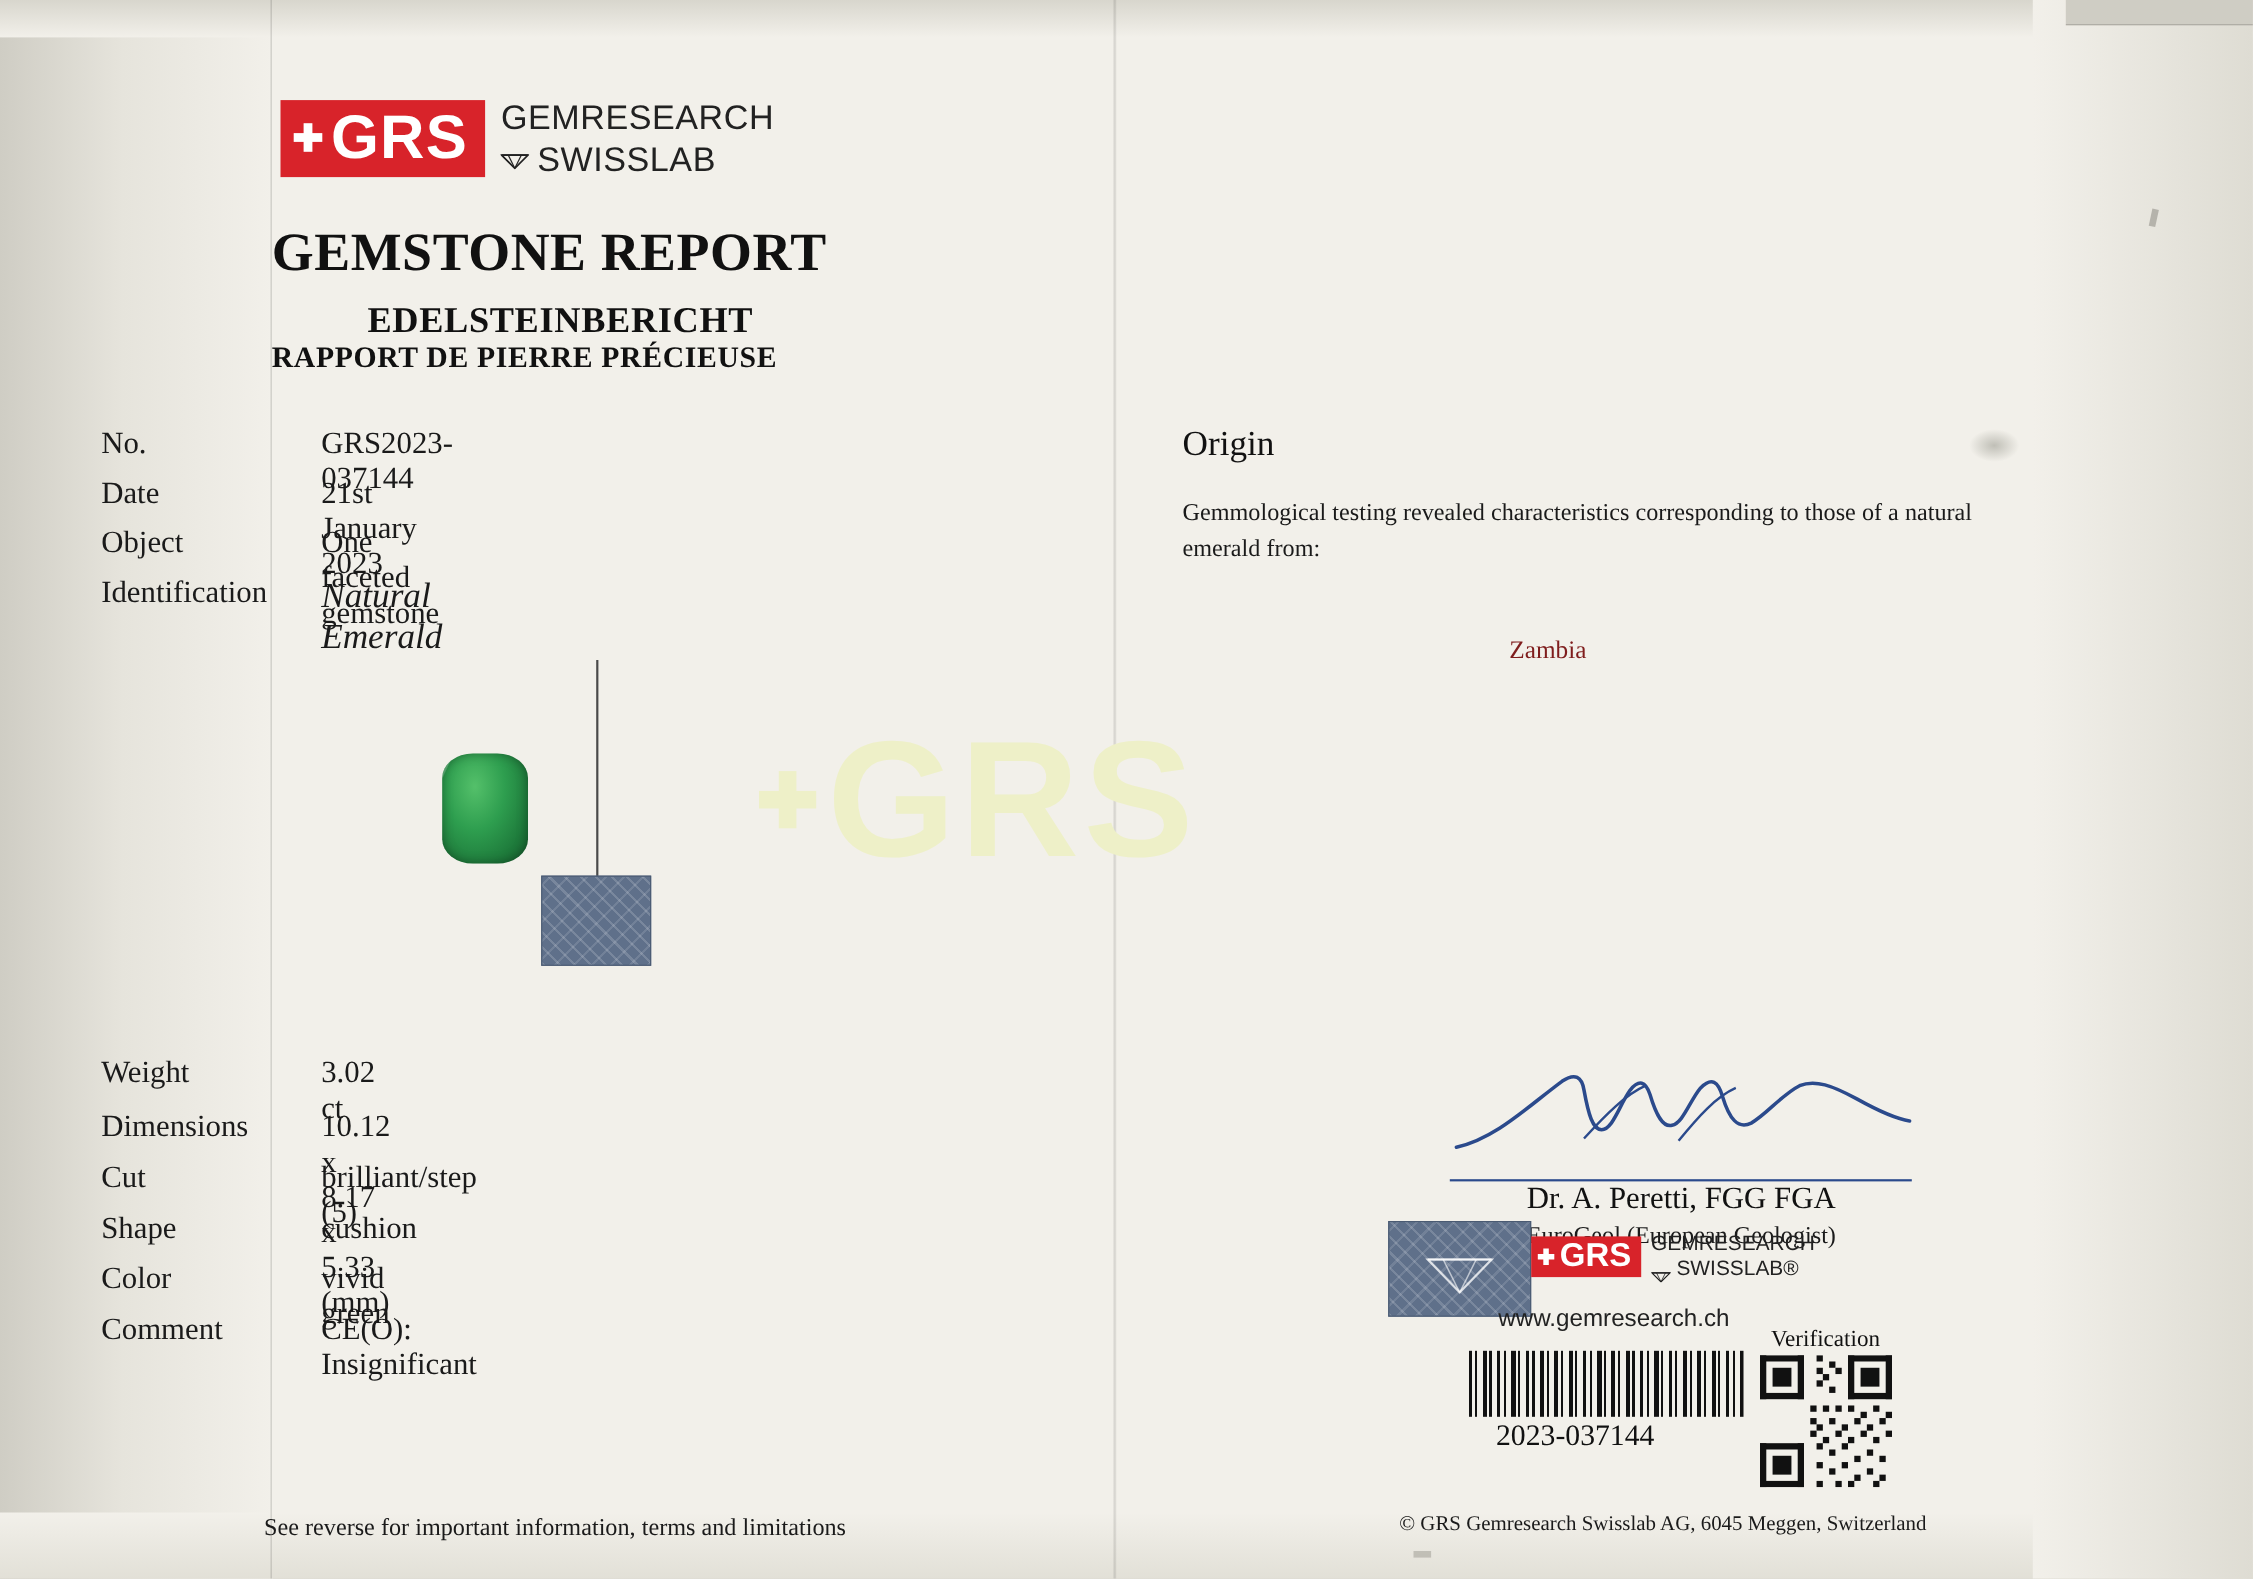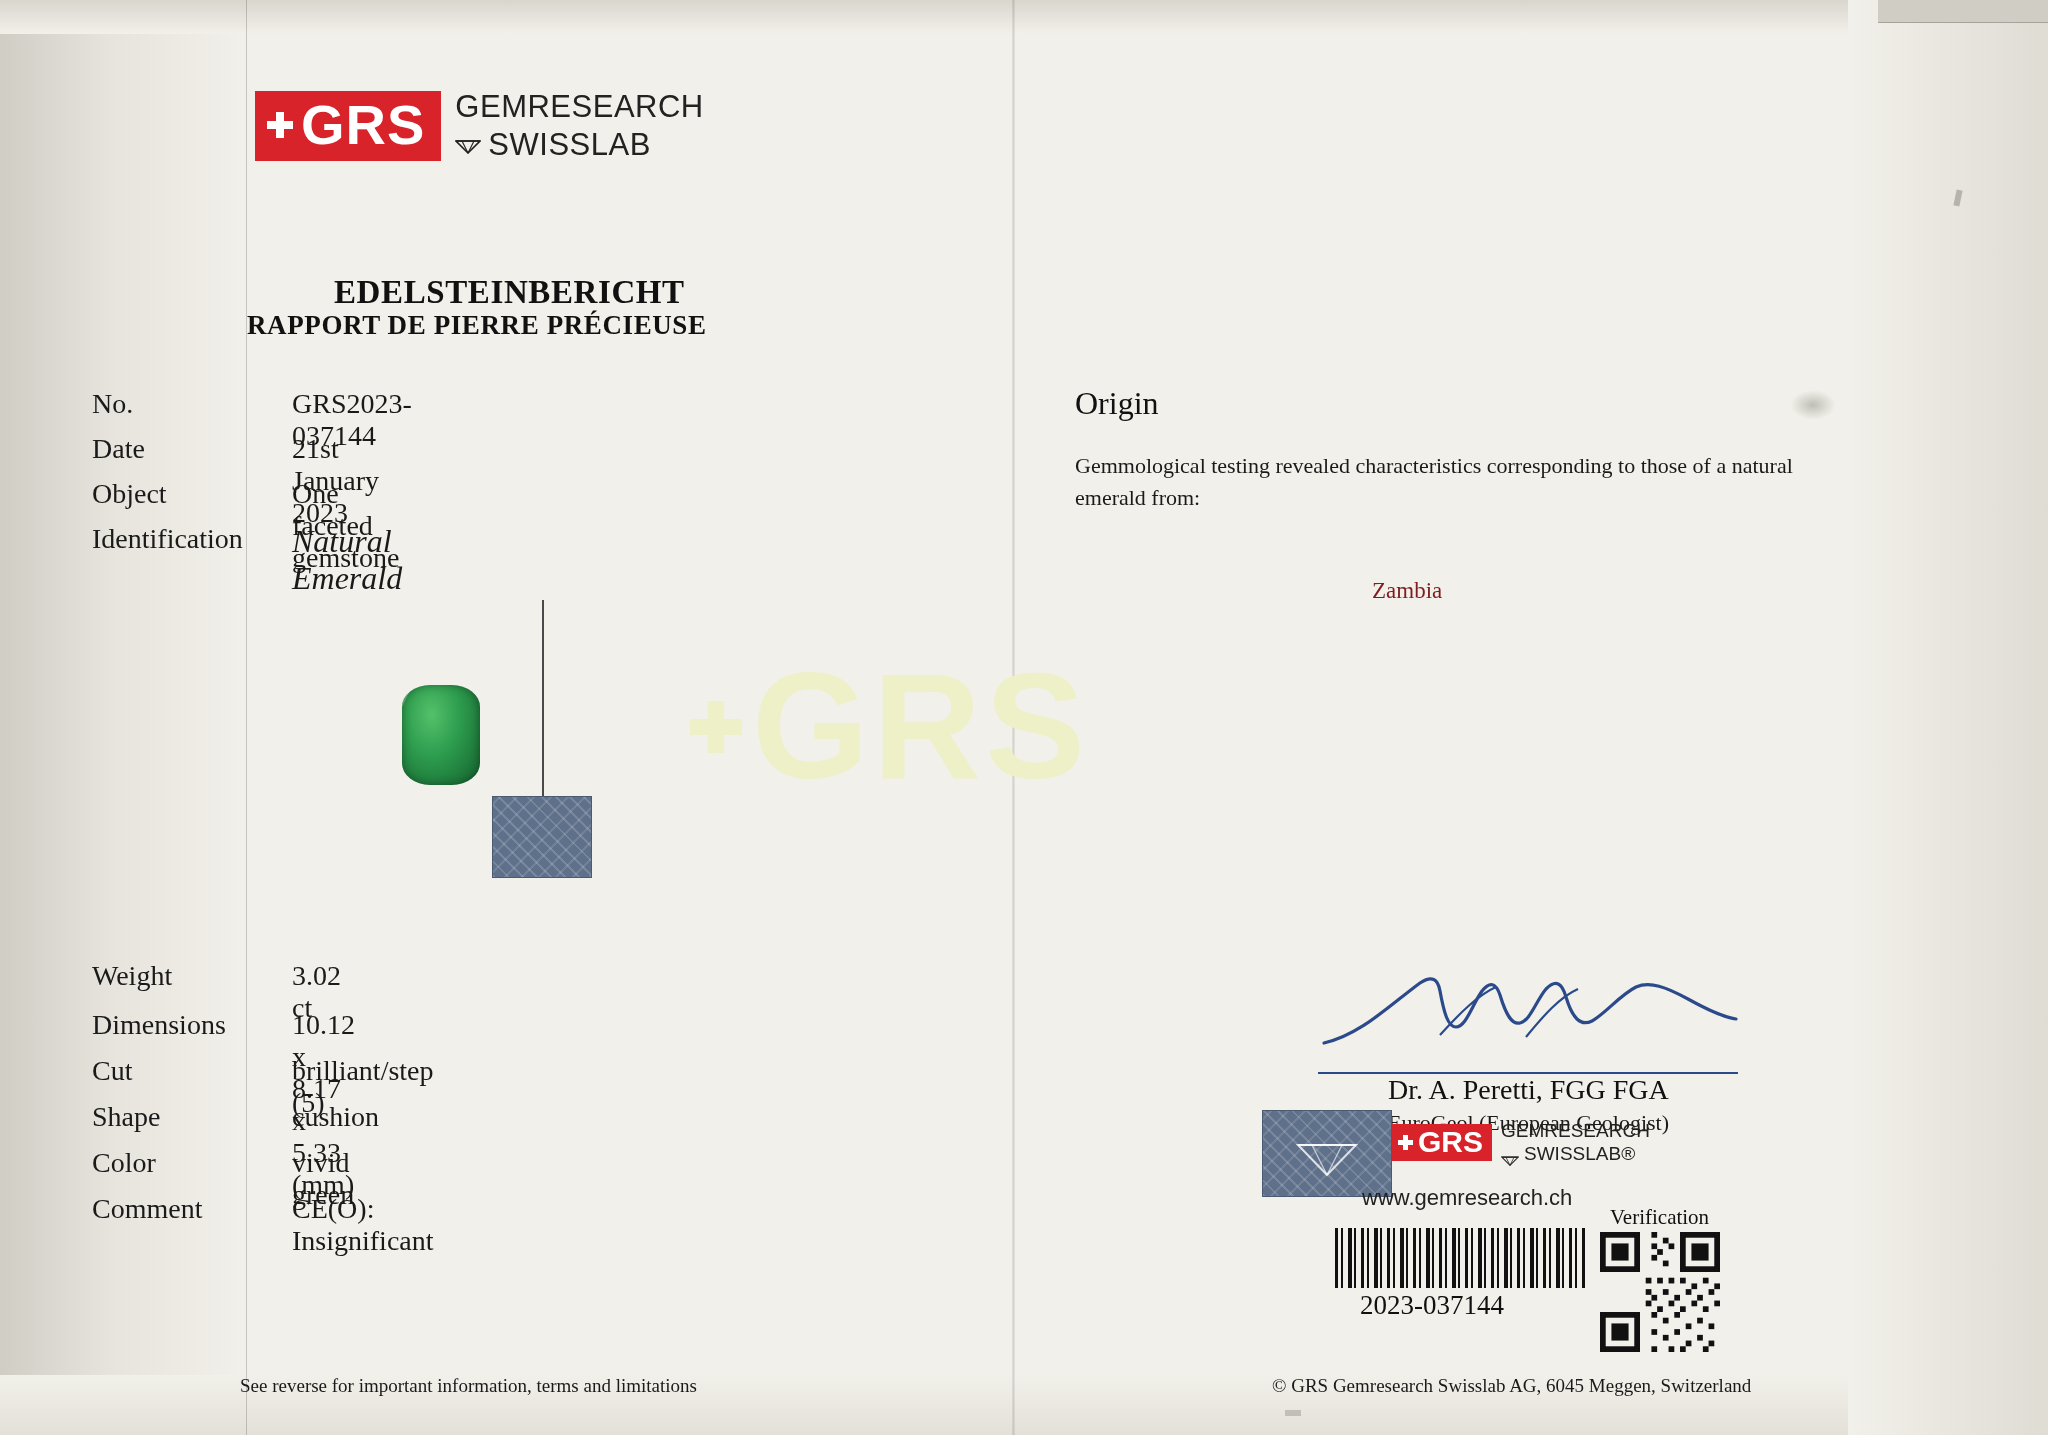--- a/index.html
+++ b/index.html
@@ -288,21 +288,21 @@
   .barcode-number {
     position: absolute; left: 1360px; top: 1290px;
     font-size: 27px; color: #111;
   }
   .qr-inner {
     position: absolute; left: 0; top: 0; width: 120px; height: 120px;
   }
 
   .footer-left {
     position: absolute; left: 240px; top: 1375px;
-    font-size: 19px; color: #1a1a1a;
+    font-size: 22px; color: #1a1a1a;
   }
   .footer-right {
     position: absolute; left: 1272px; top: 1375px;
     font-size: 19px; color: #1a1a1a;
   }
 </style>
 </head>
 <body>
 
 <div class="page">
@@ -336,20 +336,21 @@
             <polygon points="1,6 25,6 13,18" fill="none" stroke="#222" stroke-width="1.6"></polygon>
             <line x1="1" y1="6" x2="25" y2="6" stroke="#222" stroke-width="1.6"></line>
             <line x1="7" y1="6" x2="13" y2="18" stroke="#222" stroke-width="1.1"></line>
             <line x1="19" y1="6" x2="13" y2="18" stroke="#222" stroke-width="1.1"></line>
           </svg>
           <span>SWISSLAB</span>
         </div>
       </div>
     </div>
 
+    <div class="title-main">GEMSTONE REPORT</div>
     <div class="title-de">EDELSTEINBERICHT</div>
     <div class="title-fr">RAPPORT DE PIERRE PRÉCIEUSE</div>
 
     <div class="kv" style="top:388px;">
       <span class="kv-label">No.</span>
       <span class="kv-value">GRS2023-037144</span>
     </div>
     <div class="kv" style="top:433px;">
       <span class="kv-label">Date</span>
       <span class="kv-value">21st January 2023</span>

